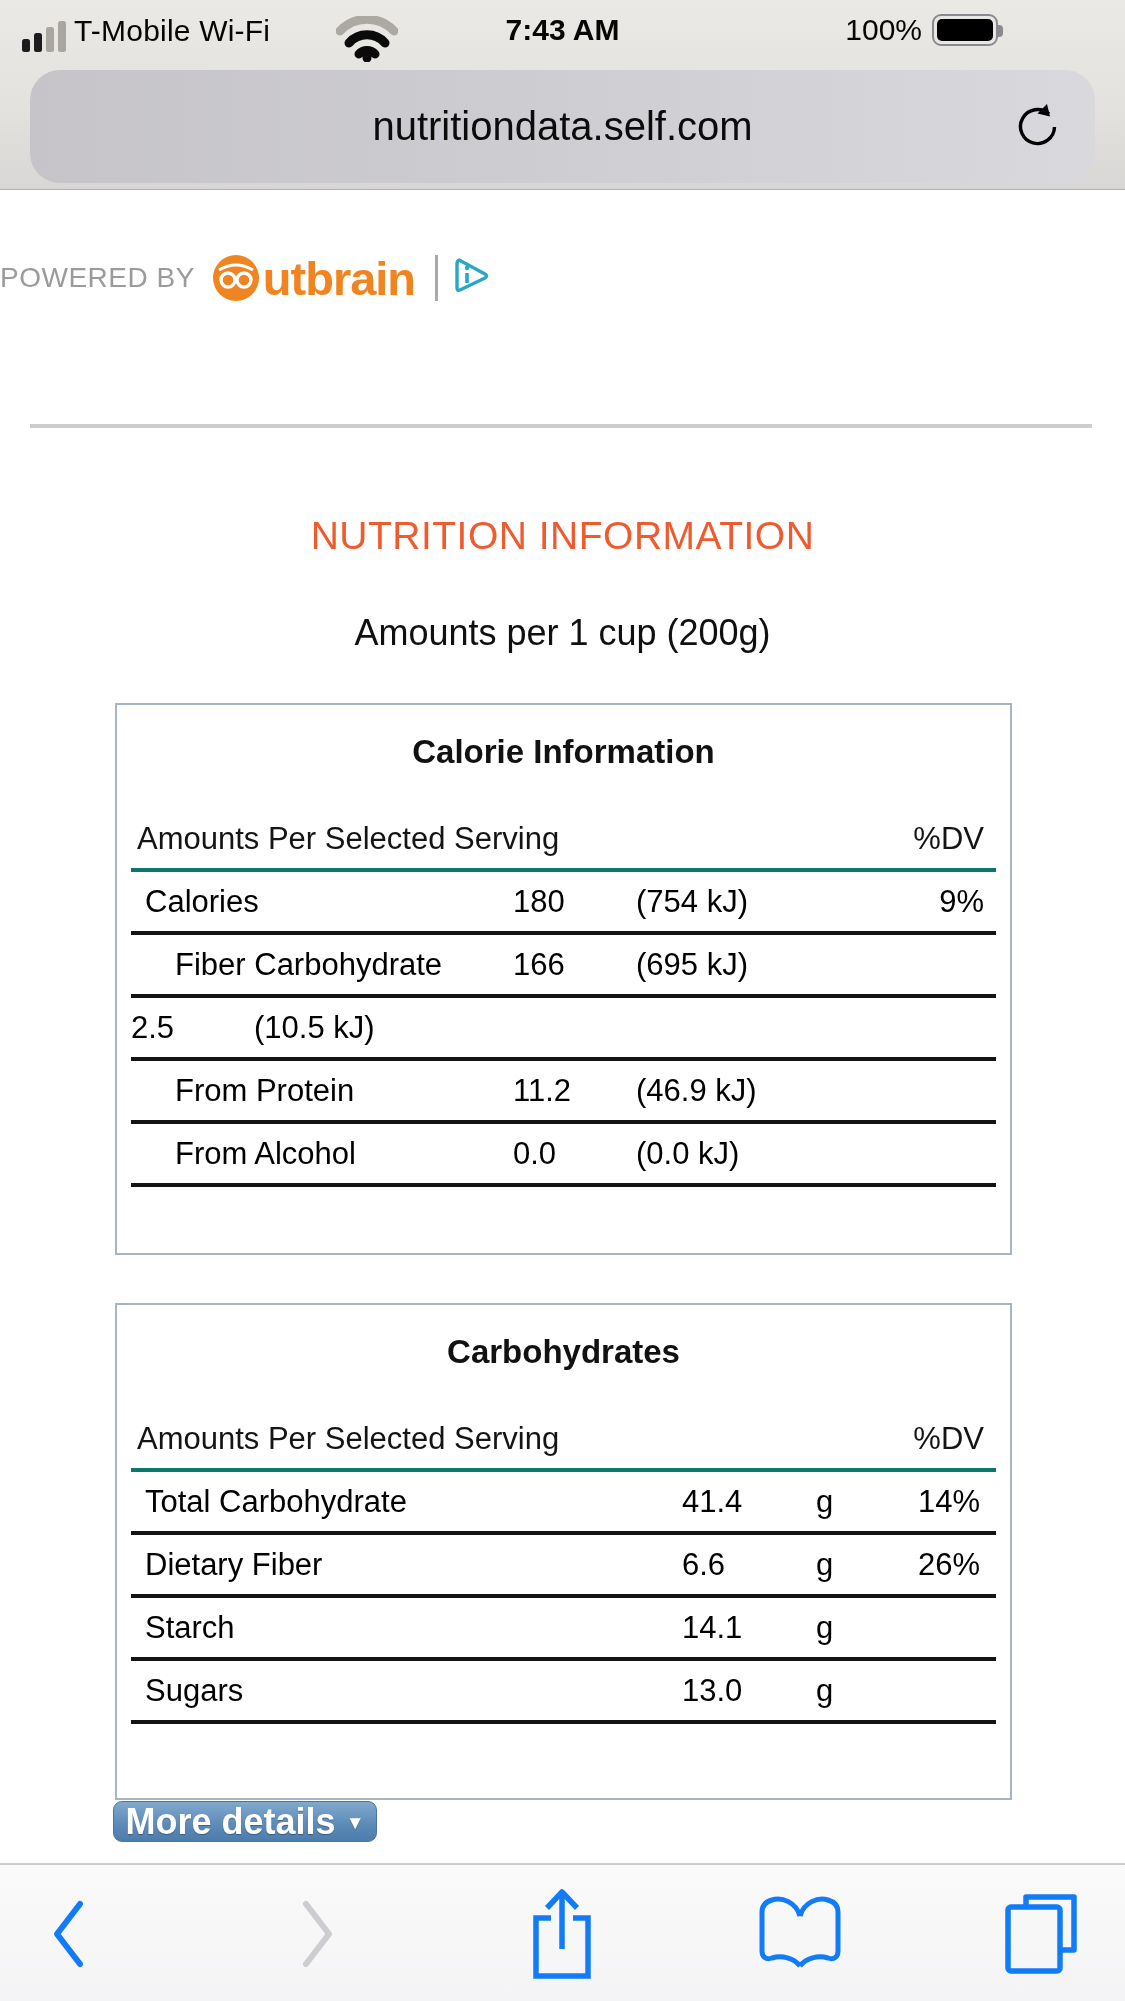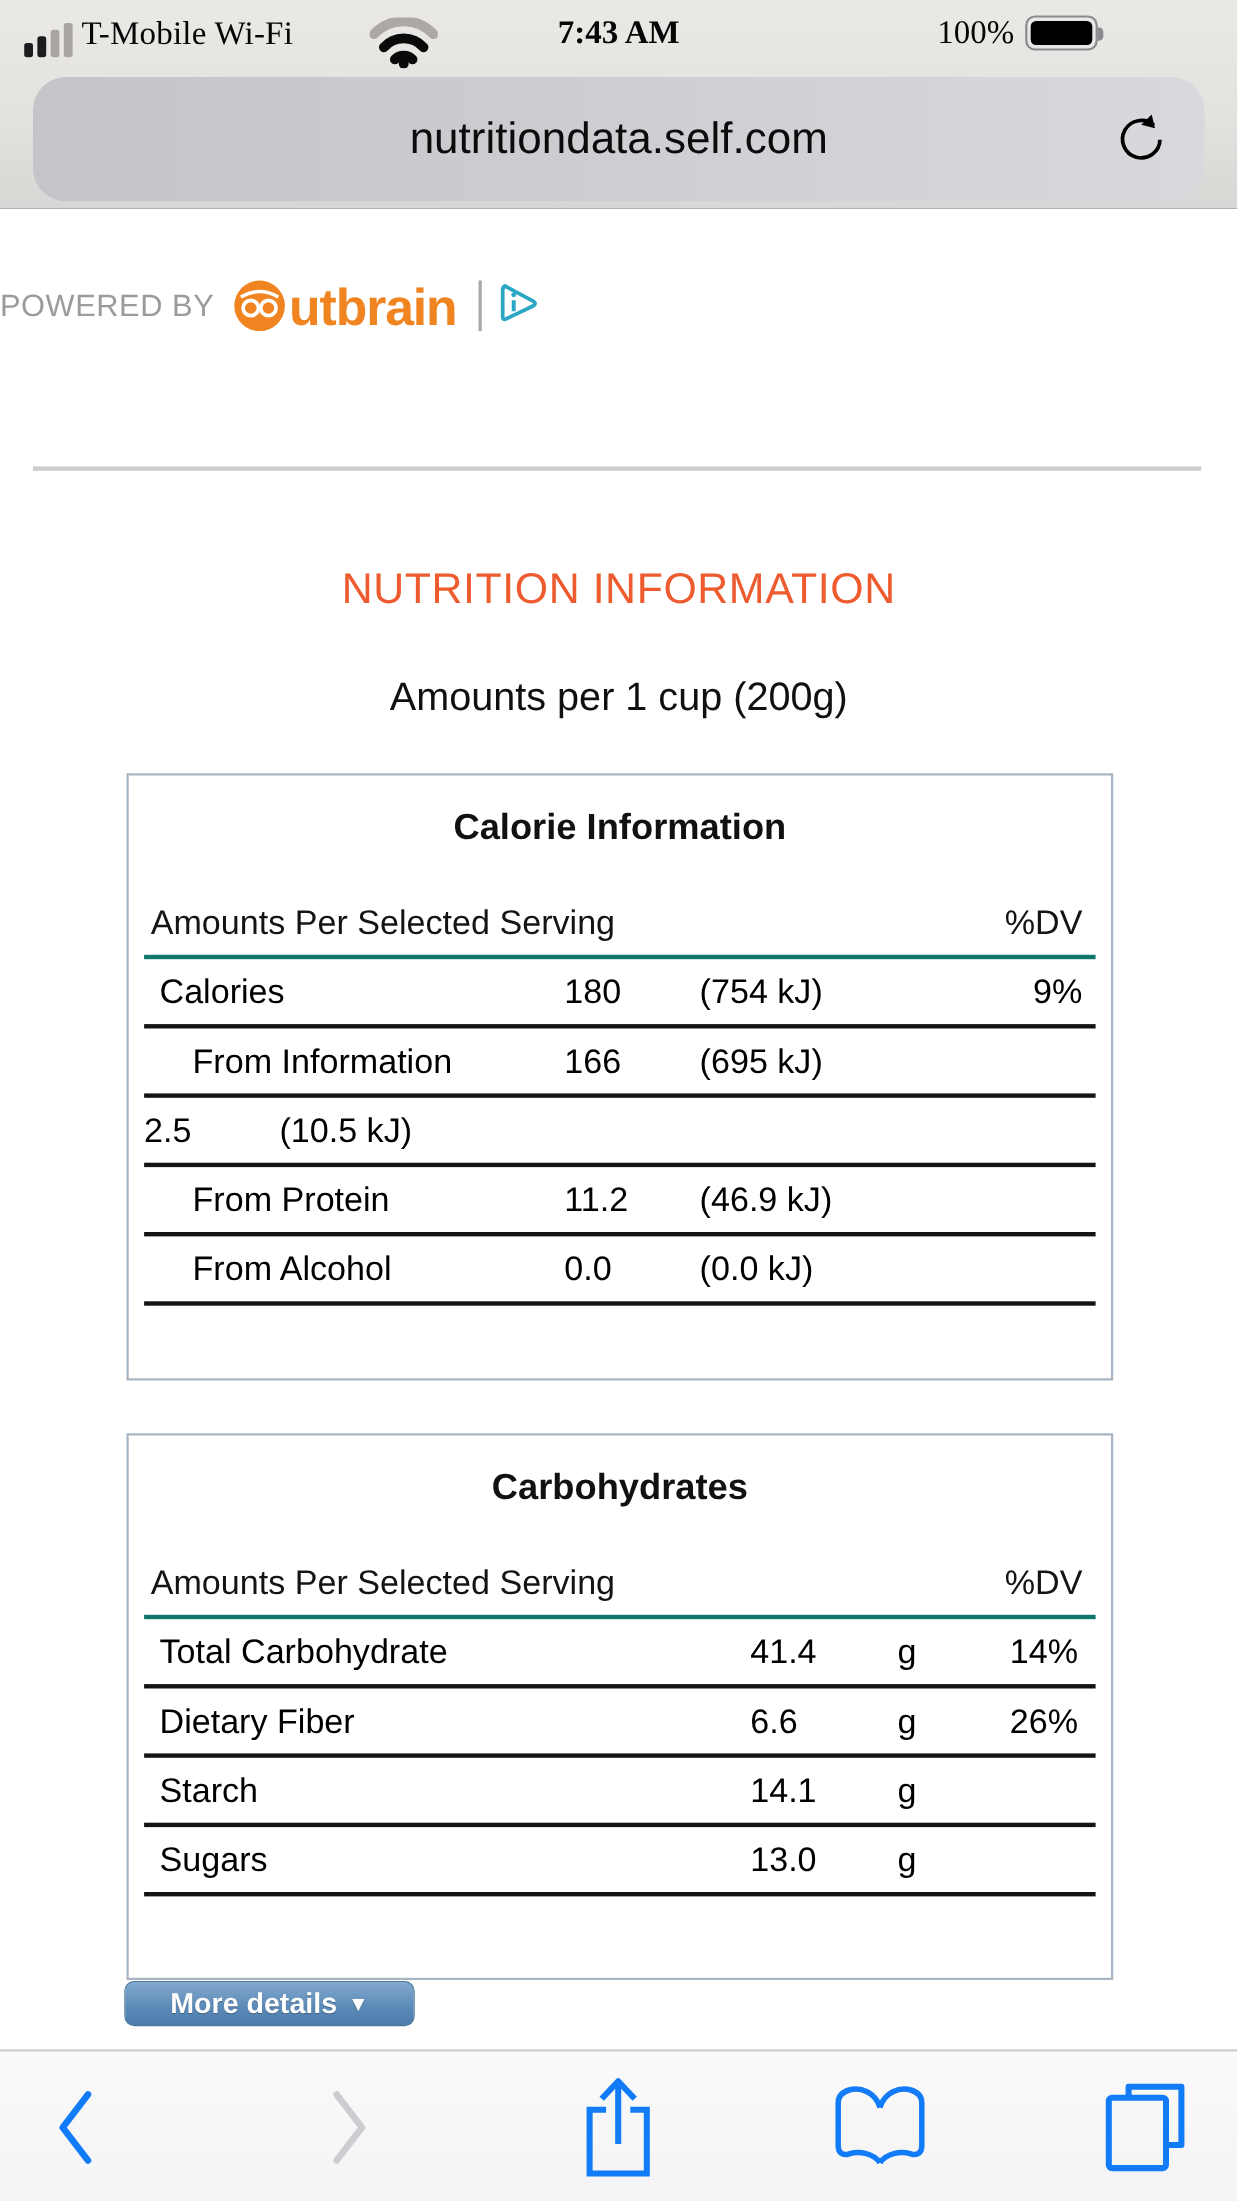--- a/index.html
+++ b/index.html
@@ -4,21 +4,21 @@
 <style>
   * { margin:0; padding:0; box-sizing:border-box; }
   html,body { background:#fff; }
   body { font-family:"Liberation Sans", sans-serif; }
   .screen { position:relative; width:1125px; height:2001px; background:#fff; overflow:hidden; }
 
   
   .chrome { position:absolute; top:0; left:0; width:1125px; height:190px;
             background:linear-gradient(180deg,#ebe9e6 0%,#e4e2df 55%,#d9d7d5 100%);
             border-bottom:1px solid #b3b1ae; }
-  .status-row { position:absolute; top:6px; left:0; width:1026px; height:54px;font-family:Liberation Serif, serif; }
+  .status-row { position:absolute; top:6px; left:0; width:1026px; height:54px; }
   .sig { position:absolute; left:22px; bottom:8px; display:flex; align-items:flex-end; gap:4px; }
   .sig i { display:block; width:8px; border-radius:2.5px; }
   .sig i:nth-child(1){height:13px;background:#1c1c1e;}
   .sig i:nth-child(2){height:19px;background:#1c1c1e;}
   .sig i:nth-child(3){height:25px;background:#a9a6a2;}
   .sig i:nth-child(4){height:31px;background:#a9a6a2;}
   .carrier { position:absolute; left:74px; top:8px; font-size:30px; color:#060606; letter-spacing:.2px; }
   .wifi { position:absolute; left:336px; top:10px; }
   .time { position:absolute; left:0; width:1125px; text-align:center; top:7px; font-size:30px; font-weight:600; color:#060606; }
   .batt-wrap { position:absolute; right:28px; top:7px; display:flex; align-items:center; }
@@ -71,21 +71,21 @@
   .t2 .row .num { width:110px; }
   .t2 .row .unit { width:84px; text-align:left; padding-left:24px; }
   .t2 .row .dv { width:120px; padding-right:16px; }
 
   
   .more-btn { position:absolute; left:113px; top:1801px; width:264px; height:41px;
               border-radius:9px; border:1px solid #47769f;
               background:linear-gradient(180deg,#82a9cd 0%,#5e8cb9 55%,#4d7cab 100%);
               display:flex; align-items:center; justify-content:center; gap:10px;
               color:#fff; font-weight:bold; text-shadow:0 1px 1px rgba(0,0,0,.3); }
-  .more-btn .mlabel { font-size:26px; }
+  .more-btn .mlabel { font-size:36px; }
   .more-btn .marrow { font-size:19px; padding-top:2px; }
 
   
   .toolbar { position:absolute; left:0; top:1863px; width:1125px; height:138px;
              background:linear-gradient(180deg,#fafafa 0%,#f4f4f6 100%);
              border-top:2px solid #cbcacf; }
   .tb-btn { position:absolute; top:0; height:138px; width:120px; display:flex;
             align-items:center; justify-content:center; }
   .tb-back { left:8px; } .tb-fwd { left:258px; } .tb-share { left:502px; }
   .tb-book { left:740px; } .tb-tabs { left:980px; }
@@ -166,21 +166,21 @@
       <span class="hlbl">Amounts Per Selected Serving</span>
       <span class="hdv">%DV</span>
     </div>
     <div class="row">
       <span class="lbl">Calories</span>
       <span class="num">180</span>
       <span class="kj">(754 kJ)</span>
       <span class="dv">9%</span>
     </div>
     <div class="row indent">
-      <span class="lbl">From Information</span>
+      <span class="lbl">Fiber Carbohydrate</span>
       <span class="num">166</span>
       <span class="kj">(695 kJ)</span>
       <span class="dv"></span>
     </div>
     <div class="row indent">
       <span class="num">2.5</span>
       <span class="kj">(10.5 kJ)</span>
       <span class="dv"></span>
     </div>
     <div class="row indent">

